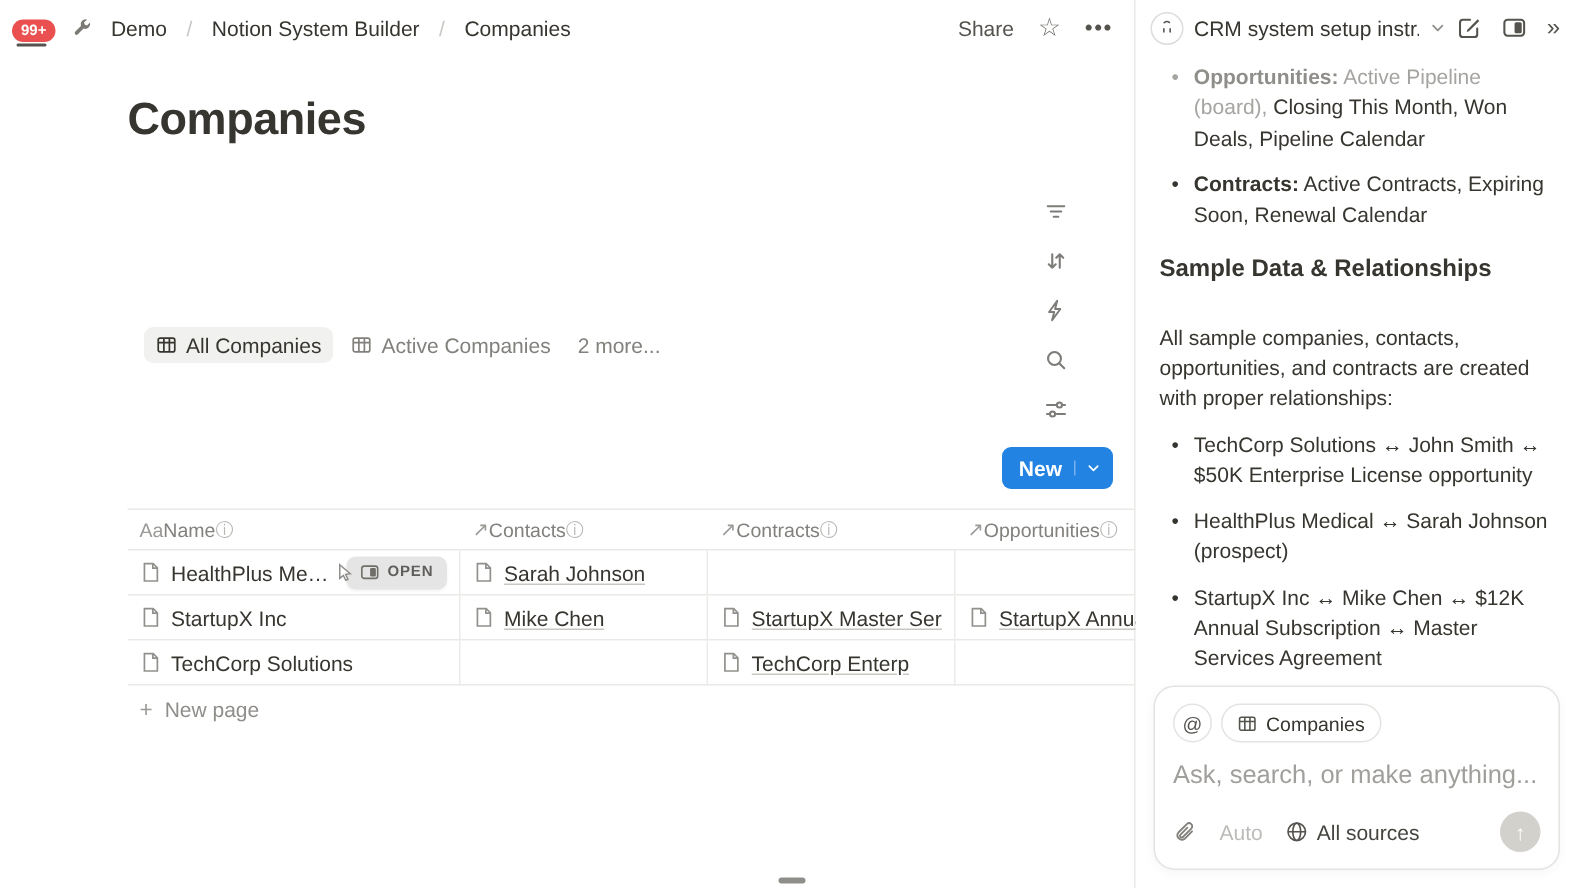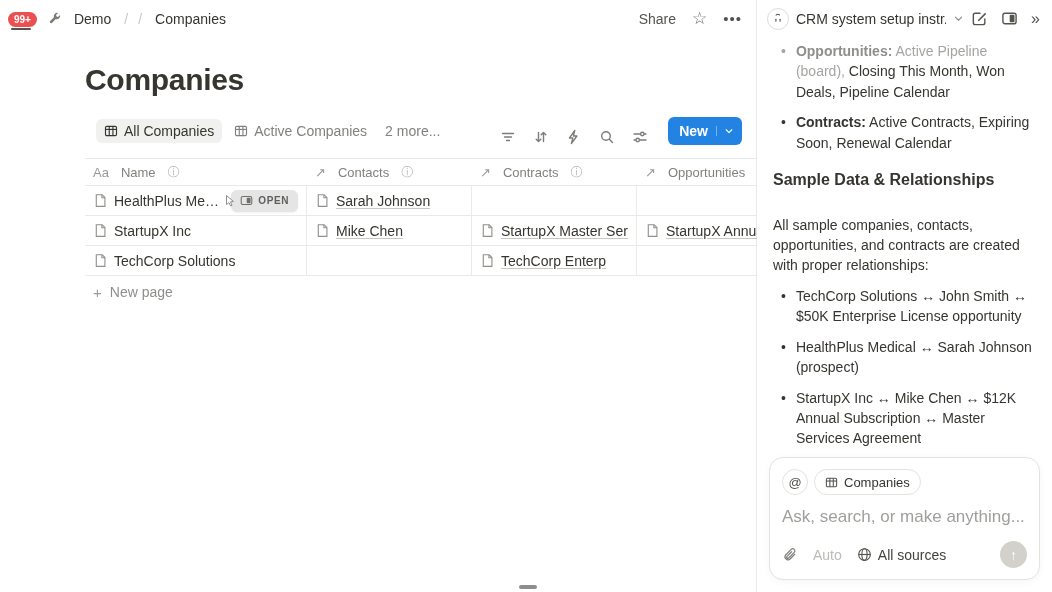--- a/index.html
+++ b/index.html
@@ -17,34 +17,34 @@
   .crumb { color:#37352f; cursor:default; padding:2px 4px; border-radius:4px; }
   .crumb-sep { color:#c8c7c4; margin:0 1px; }
   .topbar-right { display:flex; align-items:center; gap:16px; color:#55534e; font-size:14px; }
   .icon-btn { color:#6f6e69; display:inline-flex; align-items:center; }
   .star-glyph { font-size:17px; }
   .dots-glyph { font-size:15px; letter-spacing:1px; color:#55534e; }
 
   .content { padding-left:85px; position:relative; }
   .page-title { font-size:30px; font-weight:700; letter-spacing:-.3px; margin-top:26px; color:#37352f; }
 
-  .views-row { display:flex; align-items:center; justify-content:space-between; margin-top:20px; padding-right:14px;padding-left:11px; }
+  .views-row { display:flex; align-items:center; justify-content:space-between; margin-top:36px; padding-right:14px;padding-left:11px; }
   .views-left { display:flex; align-items:center; gap:4px; }
   .view-tab { display:flex; align-items:center; gap:6px; font-size:14px; padding:4px 8px; border-radius:6px; color:#82817d; }
   .view-tab.active { background:#f1f1ef; color:#37352f; font-weight:500; }
   .view-more { font-size:14px; color:#82817d; padding:4px 6px; }
   .grid-icon { width:14px; height:14px; display:inline-block; }
-  .views-right { display:flex; align-items:flex-end; gap:17px; }
+  .views-right { display:flex; align-items:center; gap:17px;flex-direction:column; }
   .tool-icon { width:16px; height:16px; color:#7d7c78; display:inline-flex; }
   .new-btn { background:#2383e2; color:#fff; border:none; height:28px; border-radius:6px; display:flex; align-items:center; font-size:14px; font-weight:600; padding:0 8px 0 11px; margin-left:3px; }
   .new-btn .chev { border-left:1px solid rgba(255,255,255,.38); margin-left:8px; padding-left:7px; display:flex; align-items:center; }
 
   .db-table { margin-top:13px; border-top:1px solid #e9e9e7; width:672px; overflow:hidden; }
   .hrow { display:flex; height:27px; align-items:center; border-bottom:1px solid #e9e9e7; color:#82817d; font-size:13px; }
-  .hcell { display:flex; align-items:center; gap:12px; padding:0 8px; flex:none; }
+  .hcell { display:flex; align-items:center; gap:0; padding:0 8px; flex:none; }
   .hcell .ptype { font-size:13px; color:#9b9a97; }
   .hcell .rel { font-size:13px; color:#9b9a97; }
   .info-glyph { font-size:12px; color:#b7b6b3; }
   .c-name{width:222px;} .c-contacts{width:165px;} .c-contracts{width:165px;} .c-opps{width:165px;}
   .trow { display:flex; height:30px; border-bottom:1px solid #e9e9e7; position:relative; font-size:14px; }
   .tcell { display:flex; align-items:center; gap:6px; padding:0 8px; border-right:1px solid #ebebea; flex:none; overflow:hidden; white-space:nowrap; }
   .page-ic { width:15px; height:15px; flex:none; color:#91908c; }
   .cell-text { overflow:hidden; text-overflow:ellipsis; white-space:nowrap; }
   .rel-link { text-decoration:underline; text-decoration-color:#c9c7c2; text-underline-offset:2px; overflow:hidden; white-space:nowrap; }
   .open-btn { margin-left:auto; display:flex; align-items:center; gap:5px; background:#e5e5e5; border:1px solid #e6e5e2; box-shadow:0 1px 2px rgba(15,15,15,.06); border-radius:6px; height:22px; padding:0 8px; font-size:10px; font-weight:600; letter-spacing:.6px; color:#5f5e5b; }
@@ -99,20 +99,21 @@
           <span class="badge">99+</span>
           <span class="badge-underline"></span>
         </span>
         <span class="icon-btn">
           <svg width="15" height="15" viewBox="0 0 16 16">
               <path d="M13.9 4.2a3.6 3.6 0 0 1-4.6 4.4l-4.1 4.1a1.35 1.35 0 0 1-1.9-1.9l4.1-4.1a3.6 3.6 0 0 1 4.4-4.6L9.6 4.3l.6 1.5 1.5.6 2.2-2.2z" fill="#7a7974"></path>
             </svg>
         </span>
         <span class="crumb">Demo</span>
         <span class="crumb-sep">/</span>
+        <span class="crumb">Notion System Builder</span>
         <span class="crumb-sep">/</span>
         <span class="crumb">Companies</span>
       </div>
       <div class="topbar-right">
         <span>Share</span>
         <span class="icon-btn star-glyph">☆</span>
         <span class="icon-btn dots-glyph">•••</span>
       </div>
     </div>
 

